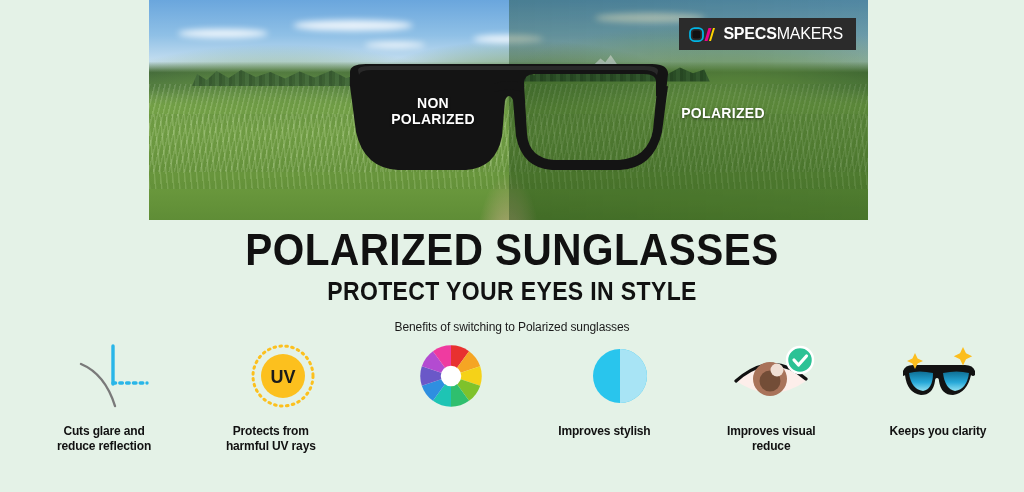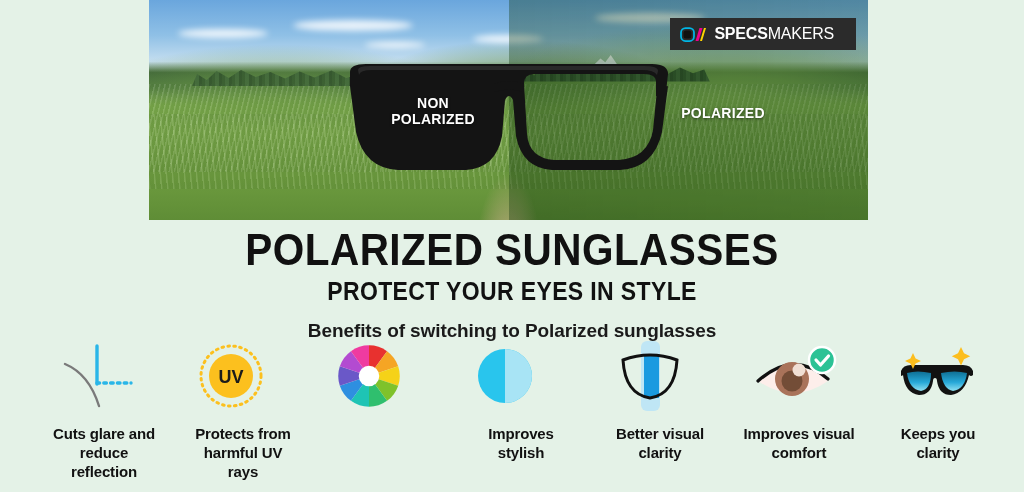--- a/index.html
+++ b/index.html
@@ -154,21 +154,21 @@
   }
   .lens-label.left  { left: 238px; top: 96px; width: 92px; }
   .lens-label.right { left: 520px; top: 106px; width: 108px; }
 
   
   .logo-badge {
     position: absolute;
     right: 12px;
     top: 18px;
     height: 32px;
-    padding: 0 22px 0 10px;
+    padding: 0 13px 0 10px;
     background: #2b2b2b;
     display: flex;
     align-items: center;
     gap: 8px;
   }
   .logo-mark { width: 26px; height: 17px; flex: none; }
   .logo-text {
     color: #ffffff;
     font-size: 16px;
     letter-spacing: -0.2px;
@@ -198,22 +198,22 @@
     font-family: "Liberation Sans Narrow", "Liberation Sans", sans-serif;
     font-weight: bold;
     font-size: 25px;
     line-height: 1;
     letter-spacing: .4px;
     color: #111111;
     transform: scaleX(.92);
   }
   .title-tag {
     margin-top: 16px;
-    font-size: 19px;
-    font-weight: bold;
+    font-size: 12px;
+    font-weight: normal;
     color: #1a1a1a;
     letter-spacing: -0.1px;
   }
 
   
   .benefits {
     position: absolute;
     left: 48px;
     right: 30px;
     top: 338px;
@@ -225,26 +225,26 @@
     width: 112px;
     display: flex;
     flex-direction: column;
     align-items: center;
   }
   .benefit-icon {
     height: 76px;
     width: 90px;
     display: flex;
     align-items: center;
-    justify-content: flex-start;
+    justify-content: flex-end;
   }
   .benefit-icon svg { display: block; }
   .benefit-label {
     margin-top: 10px;
-    font-size: 15px;
+    font-size: 12px;
     font-weight: bold;
     line-height: 1.28;
     color: #111111;
     text-align: center;
     letter-spacing: -0.15px;
   }
 </style>
 </head>
 <body>
 
@@ -357,44 +357,34 @@
     <div class="benefit">
       <div class="benefit-icon">
         <svg width="58" height="58" viewBox="0 0 58 58">
           <circle cx="29" cy="29" r="27" fill="#29c5ed"></circle>
           <path d="M29 2 A27 27 0 0 1 29 56 Z" fill="#a8e4f5"></path>
         </svg>
       </div>
       <div class="benefit-label">Improves stylish</div>
     </div>
 
-    <div class="benefit">
-      <div class="benefit-icon">
-        <svg width="70" height="76" viewBox="0 0 70 76">
-          <rect x="26" y="3" width="19" height="70" rx="6" fill="#bfe6f5"></rect>
-          <rect x="29" y="18" width="15" height="42" fill="#1a9ae0"></rect>
-          <path d="M8 22 Q35 12 62 22 Q60 56 35 60 Q10 56 8 22 Z" fill="none" stroke="#111111" stroke-width="3"></path>
-        </svg>
-      </div>
-      <div class="benefit-label">Better visual clarity</div>
-    </div>
 
     <div class="benefit">
       <div class="benefit-icon">
         <svg width="84" height="62" viewBox="0 0 84 62">
           <path d="M4 36 Q40 6 74 36 Q40 60 4 36 Z" fill="#fdeeea"></path>
           <path d="M4 36 Q40 4 74 34" fill="none" stroke="#111111" stroke-width="3.2" stroke-linecap="round"></path>
           <circle cx="38" cy="34" r="17" fill="#a9735a"></circle>
           <circle cx="38" cy="36" r="10.5" fill="#734d37"></circle>
           <circle cx="45" cy="25" r="6.5" fill="#f0dfd4"></circle>
           <circle cx="68" cy="15" r="13" fill="#2cc295" stroke="#ffffff" stroke-width="2.5"></circle>
           <path d="M62 15 l4.5 5 8-9" fill="none" stroke="#ffffff" stroke-width="3.2" stroke-linecap="round" stroke-linejoin="round"></path>
         </svg>
       </div>
-      <div class="benefit-label">Improves visual comfort</div>
+      <div class="benefit-label">Improves visual reduce</div>
     </div>
 
     <div class="benefit">
       <div class="benefit-icon">
         <svg width="88" height="62" viewBox="0 0 88 62">
           <defs>
             <linearGradient id="lensGrad" x1="0" y1="0" x2="0" y2="1">
               <stop offset="0%" stop-color="#0f6f94"></stop>
               <stop offset="55%" stop-color="#26a8d8"></stop>
               <stop offset="100%" stop-color="#8fe0f2"></stop>

